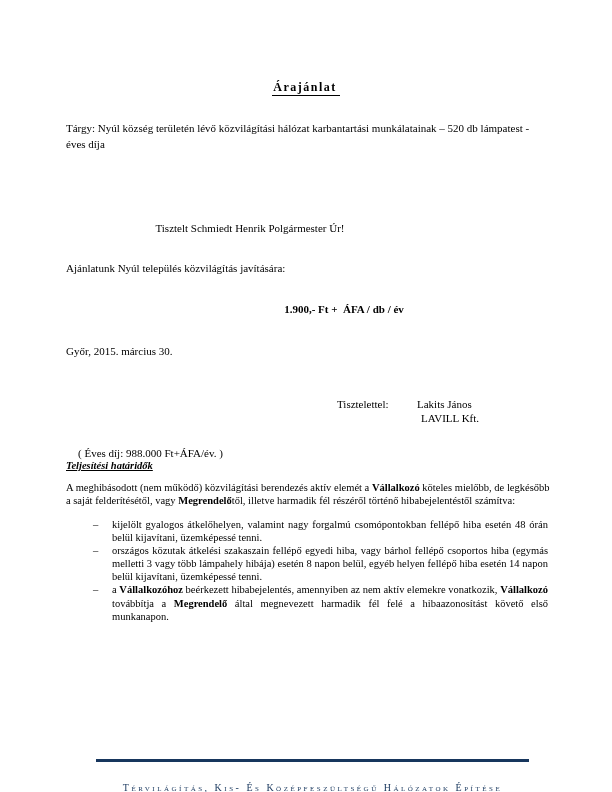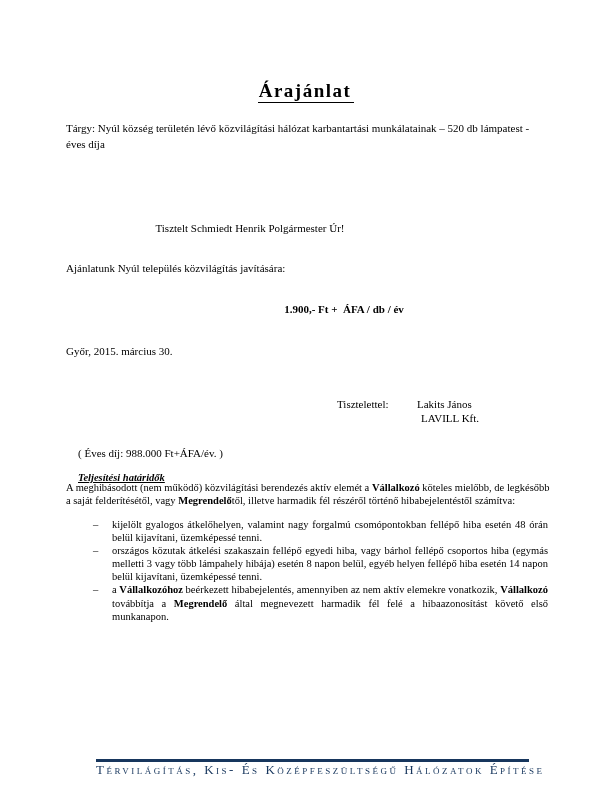--- a/index.html
+++ b/index.html
@@ -16,21 +16,21 @@
     color: #000000;
     overflow: hidden;
   }
   .title {
     position: absolute;
     top: 80px;
     left: 0;
     width: 612px;
     margin: 0;
     text-align: center;
-    font-size: 19px;
+    font-size: 12px;
     font-weight: bold;
     letter-spacing: 1.5px;
   }
   .title span {
     border-bottom: 1.5px solid #000;
     padding: 0 3px 1px 1px;
   }
   .subject {
     position: absolute;
     top: 121px;
@@ -90,21 +90,21 @@
     position: absolute;
     top: 435px;
     left: 66px;
     margin: 12px;
     font-size: 11px;
   }
   .deadlines-heading {
     position: absolute;
     top: 460px;
     left: 66px;
-    margin: 12px;
+    margin: 0;
     font-size: 10.5px;
     font-weight: bold;
     font-style: italic;
     text-decoration: underline;
   }
   .deadlines-intro {
     position: absolute;
     top: 482px;
     left: 66px;
     width: 484px;
@@ -137,23 +137,23 @@
     position: absolute;
     top: 759px;
     left: 96px;
     width: 433px;
   }
   .footer-rule {
     height: 2.5px;
     width: 100%;
   }
   .footer-text {
-    margin-top: 0;
-    text-align: center;
-    font-size: 13px;
+    margin-top: 20px;
+    text-align: center;
+    font-size: 10px;
     font-variant: small-caps;
     letter-spacing: 2.5px;
     white-space: nowrap;
   }
 </style>
 </head>
 <body>
 
 <div class="page">
 

